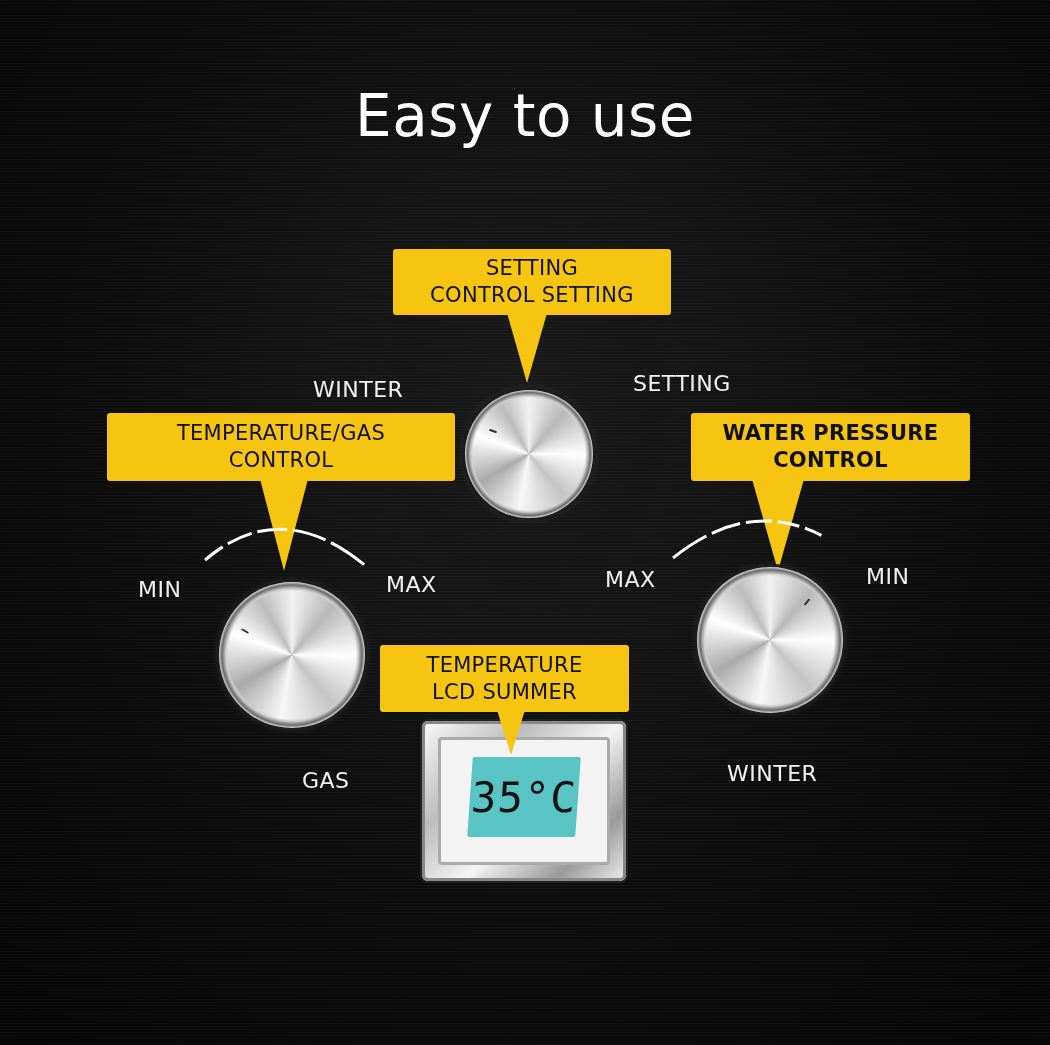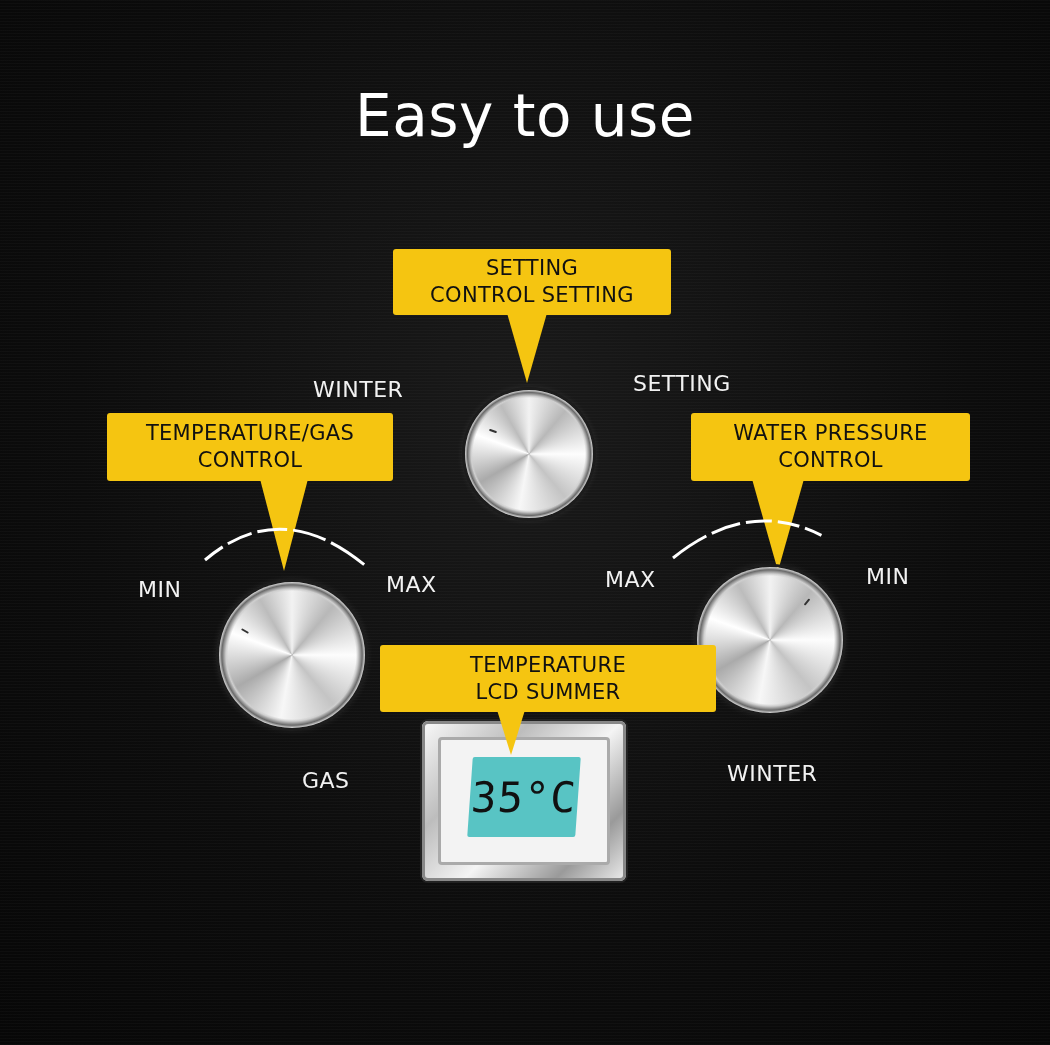--- a/index.html
+++ b/index.html
@@ -71,38 +71,38 @@
   <div class="tail" style="left:114px; top:64px;"></div>
 </div>
 
 <div class="label" style="left:313px; top:377px;">WINTER</div>
 <div class="label" style="left:633px; top:371px;">SETTING</div>
 
 <div class="knob" style="left:465px; top:390px; width:128px; height:128px;">
   <div class="mark" style="left:24px; top:40px; transform:rotate(20deg);"></div>
 </div>
 
-<div class="callout" style="left:107px; top:413px; width:286px; height:68px;">
+<div class="callout" style="left:107px; top:413px; width:348px; height:68px;">
   <span>TEMPERATURE/GAS</span>
   <span>CONTROL</span>
   <div class="tail" style="left:153px; top:66px; border-top-width:92px; border-left-width:24px; border-right-width:24px;"></div>
 </div>
 
 <svg class="arc" width="200" height="80" style="left:195px; top:512px;">
   <path d="M 10 48 Q 90 -20 180 62" stroke="#fff" stroke-width="3" fill="none" stroke-dasharray="22 6 26 6 30 6 34 6 40"></path>
 </svg>
 <div class="label" style="left:138px; top:577px;">MIN</div>
 <div class="label" style="left:386px; top:572px;">MAX</div>
 
 <div class="knob" style="left:219px; top:582px; width:146px; height:146px;">
   <div class="mark" style="left:22px; top:48px; transform:rotate(30deg);"></div>
 </div>
 <div class="label" style="left:266px; top:768px;margin-left:36px;">GAS</div>
 
-<div class="callout" style="left:691px; top:413px; width:279px; height:68px;">
+<div class="callout" style="left:691px; top:413px; width:279px; height:68px;font-weight:bold;">
   <span>WATER PRESSURE</span>
   <span>CONTROL</span>
   <div class="tail" style="left:61px; top:66px; border-top-width:92px; border-left-width:26px; border-right-width:26px;"></div>
 </div>
 
 <svg class="arc" width="200" height="70" style="left:665px; top:506px;">
   <path d="M 8 52 Q 95 -18 180 44" stroke="#fff" stroke-width="3" fill="none" stroke-dasharray="40 6 30 6 26 6 22 6 18"></path>
 </svg>
 <div class="label" style="left:605px; top:567px;">MAX</div>
 <div class="label" style="left:866px; top:564px;">MIN</div>
@@ -111,17 +111,17 @@
   <div class="mark" style="left:106px; top:34px; transform:rotate(-50deg);"></div>
 </div>
 <div class="label" style="left:727px; top:761px;">WINTER</div>
 
 <div class="lcd-frame">
   <div class="lcd-inner">
     <div class="lcd-screen">35°C</div>
   </div>
 </div>
 
-<div class="callout" style="left:380px; top:645px; width:336px; height:67px;">
+<div class="callout" style="left:380px; top:645px; width:249px; height:67px;">
   <span>TEMPERATURE</span>
   <span>LCD SUMMER</span>
   <div class="tail" style="left:117px; top:65px; border-top-width:45px; border-left-width:14px; border-right-width:14px;"></div>
 </div>
 
 </body></html>

